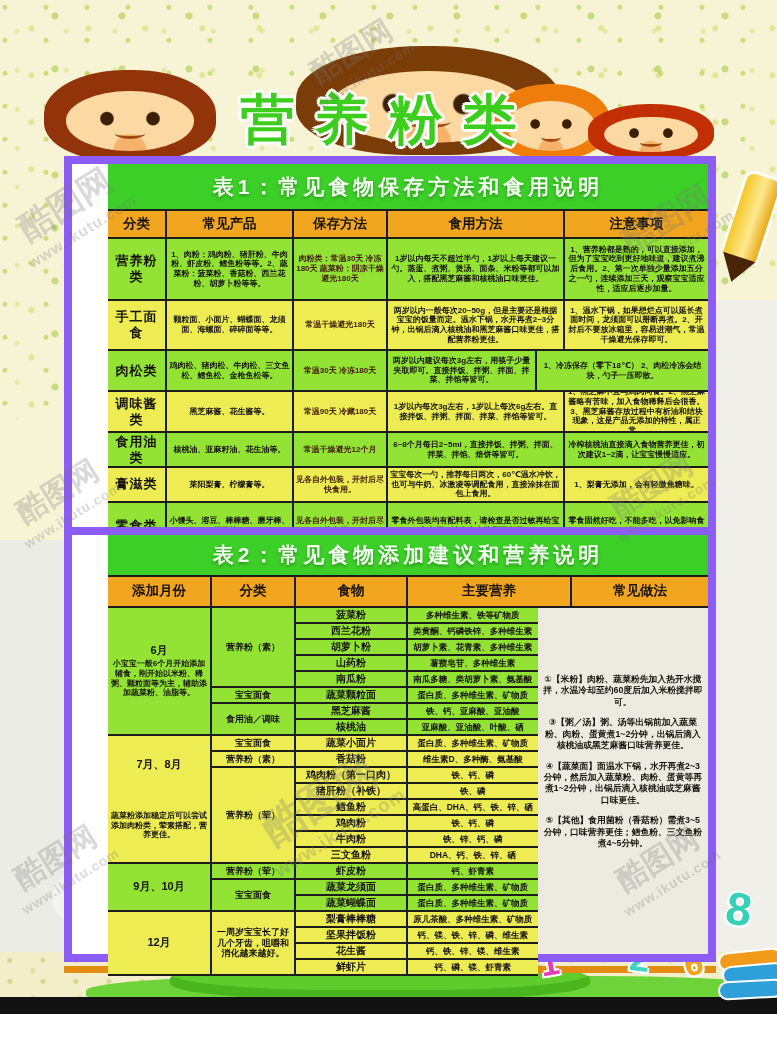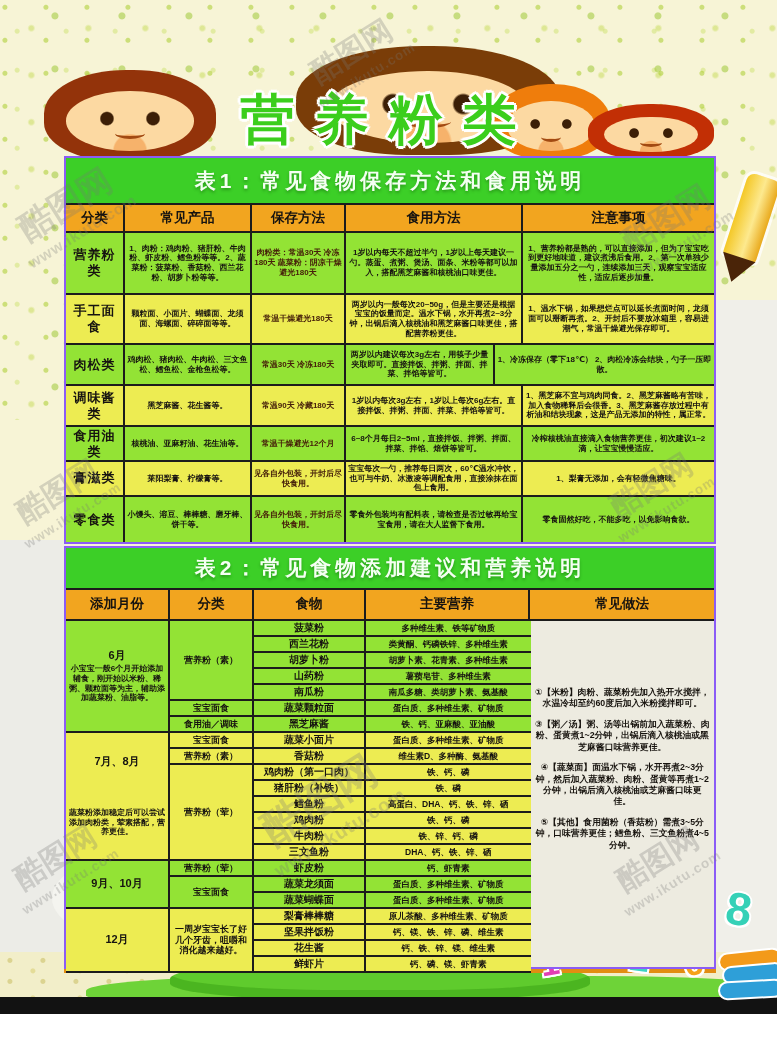--- a/index.html
+++ b/index.html
@@ -52,21 +52,21 @@
   .bar3{position:absolute;left:0px;top:38px;width:62px;height:15px;background:#2e9fd8;border-radius:8px;transform:rotate(-3deg);box-shadow:0 0 0 2px #fff;}
   .digit{position:absolute;z-index:2;font-weight:bold;
     text-shadow:-2px 0 #fff,2px 0 #fff,0 -2px #fff,0 2px #fff,2px 2px #fff,-2px 2px #fff;}
 
   
   .main-title{position:absolute;left:0;top:84px;width:777px;text-align:center;z-index:4;
     font-size:54px;font-weight:bold;letter-spacing:20px;color:#3bce1c;
     text-shadow:-3px 0 #fff,3px 0 #fff,0 -3px #fff,0 3px #fff,-2px -2px #fff,2px 2px #fff,-2px 2px #fff,2px -2px #fff;}
 
   
-  .tbl{position:absolute;left:64px;width:652px;z-index:3;border:2px solid #8b5cf6;box-sizing:border-box;background:#fff;}
+  .tbl{position:absolute;left:64px;width:652px;z-index:3;border:8px solid #8b5cf6;box-sizing:border-box;background:#fff;padding-left:36px;}
   .band{background:#3ccf27;color:#f4fff2;font-weight:bold;font-size:21px;letter-spacing:4px;
     display:flex;align-items:center;justify-content:center;border-bottom:2px solid #1c1c1c;
     text-shadow:0 2px 3px rgba(20,90,10,.45);box-sizing:border-box;}
   .thead{display:flex;background:#f2a51f;box-sizing:border-box;}
   .thead .cell{font-size:13.5px;}
   .cell{border-right:2px solid #1c1c1c;border-bottom:2px solid #1c1c1c;box-sizing:border-box;
     display:flex;align-items:center;justify-content:center;text-align:center;
     font-weight:bold;color:#161310;padding:1px 2px;line-height:1.2;overflow:hidden;}
   .cell:last-child{border-right:none;}
   .row{display:flex;}
@@ -196,21 +196,21 @@
         <div class="row green" style="height: 45px;">
           <div class="cell catcell" style="width: 59px; flex: 0 0 auto;">零食类</div>
           <div class="cell small" style="width: 127px; flex: 0 0 auto;">小馒头、溶豆、棒棒糖、磨牙棒、饼干等。</div>
           <div class="cell small storage" style="width: 94px; flex: 0 0 auto;">见各自外包装，开封后尽快食用。</div>
           <div class="cell small" style="width: 177px; flex: 0 0 auto;">零食外包装均有配料表，请检查是否过敏再给宝宝食用，请在大人监督下食用。</div>
           <div class="cell small" style="width: 191px; flex: 1 1 0%;">零食固然好吃，不能多吃，以免影响食欲。</div>
         </div>
       </div>
   </div>
 
-  <div class="tbl" id="table2" style="top:546px;">
+  <div class="tbl" id="table2" style="top:527px;">
     <div class="band" style="height:42px;">表2：常见食物添加建议和营养说明</div>
     <div class="thead" id="t2-head" style="height:31px;">
         <div class="cell" style="width: 104px; flex: 0 0 auto;">添加月份</div>
         <div class="cell" style="width: 84px; flex: 0 0 auto;">分类</div>
         <div class="cell" style="width: 112px; flex: 0 0 auto;">食物</div>
         <div class="cell" style="width: 164px; flex: 0 0 auto;">主要营养</div>
         <div class="cell" style="width: 184px; flex: 1 1 0%;">常见做法</div>
       </div>
     <div class="t2-body" style="height:346px;">
       <div class="t2-left" id="t2-left">
@@ -253,20 +253,24 @@
                     <div class="cell fnut green">蛋白质、多种维生素、矿物质</div>
                   </div>
                 </div>
               </div>
               <div class="group" style="flex: 2 1 0px;">
                 <div class="cell gcat green">食用油／调味</div>
                 <div class="foods">
                   <div class="foodrow">
                     <div class="cell fname green">黑芝麻酱</div>
                     <div class="cell fnut green">铁、钙、亚麻酸、亚油酸</div>
+                  </div>
+                  <div class="foodrow">
+                    <div class="cell fname green">核桃油</div>
+                    <div class="cell fnut green">亚麻酸、亚油酸、叶酸、硒</div>
                   </div>
                 </div>
               </div>
             </div>
           </div>
           <div class="block" style="flex: 8 1 0px;">
             <div class="cell mcell yellow" style="width: 104px; flex-shrink: 0; gap: 38px;">
               <div class="mo">7月、8月</div>
               <div class="md">蔬菜粉添加稳定后可以尝试添加肉粉类，荤素搭配，营养更佳。</div>
             </div>

